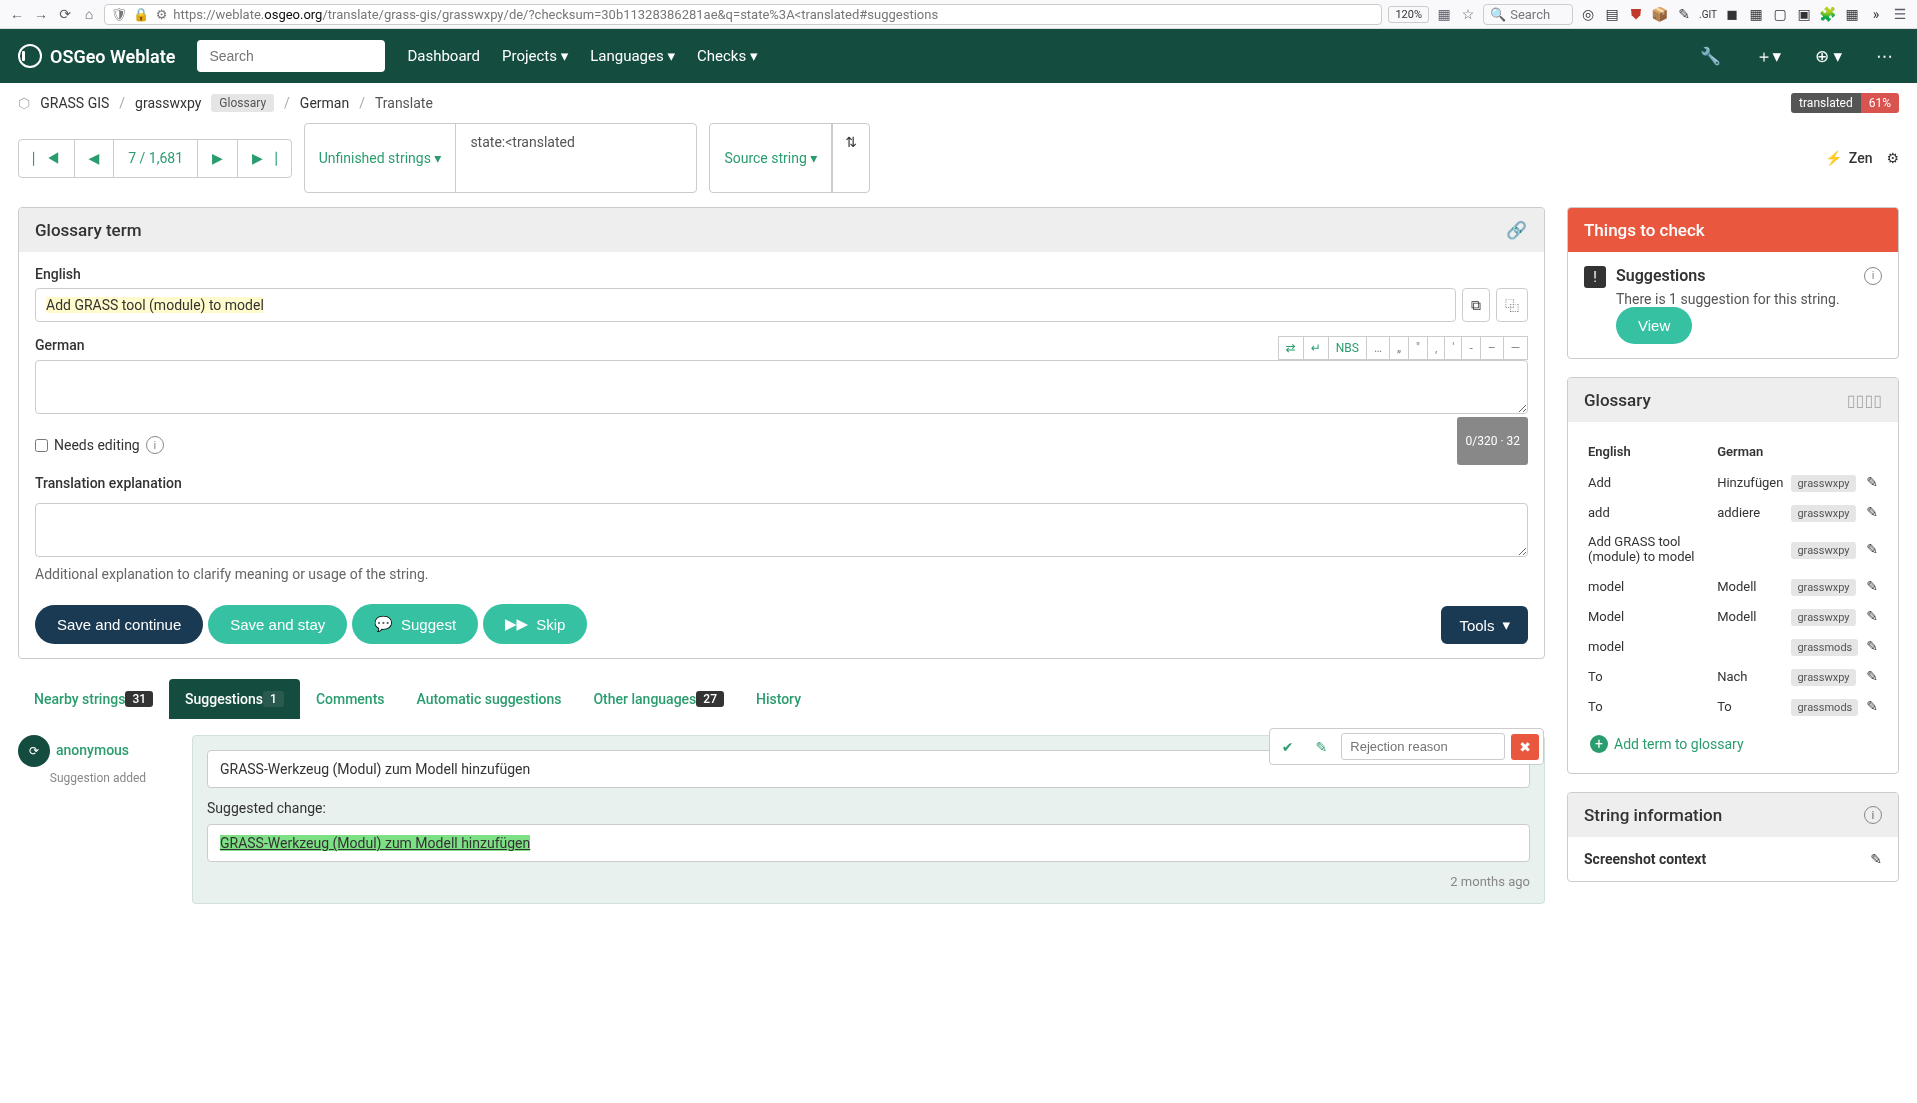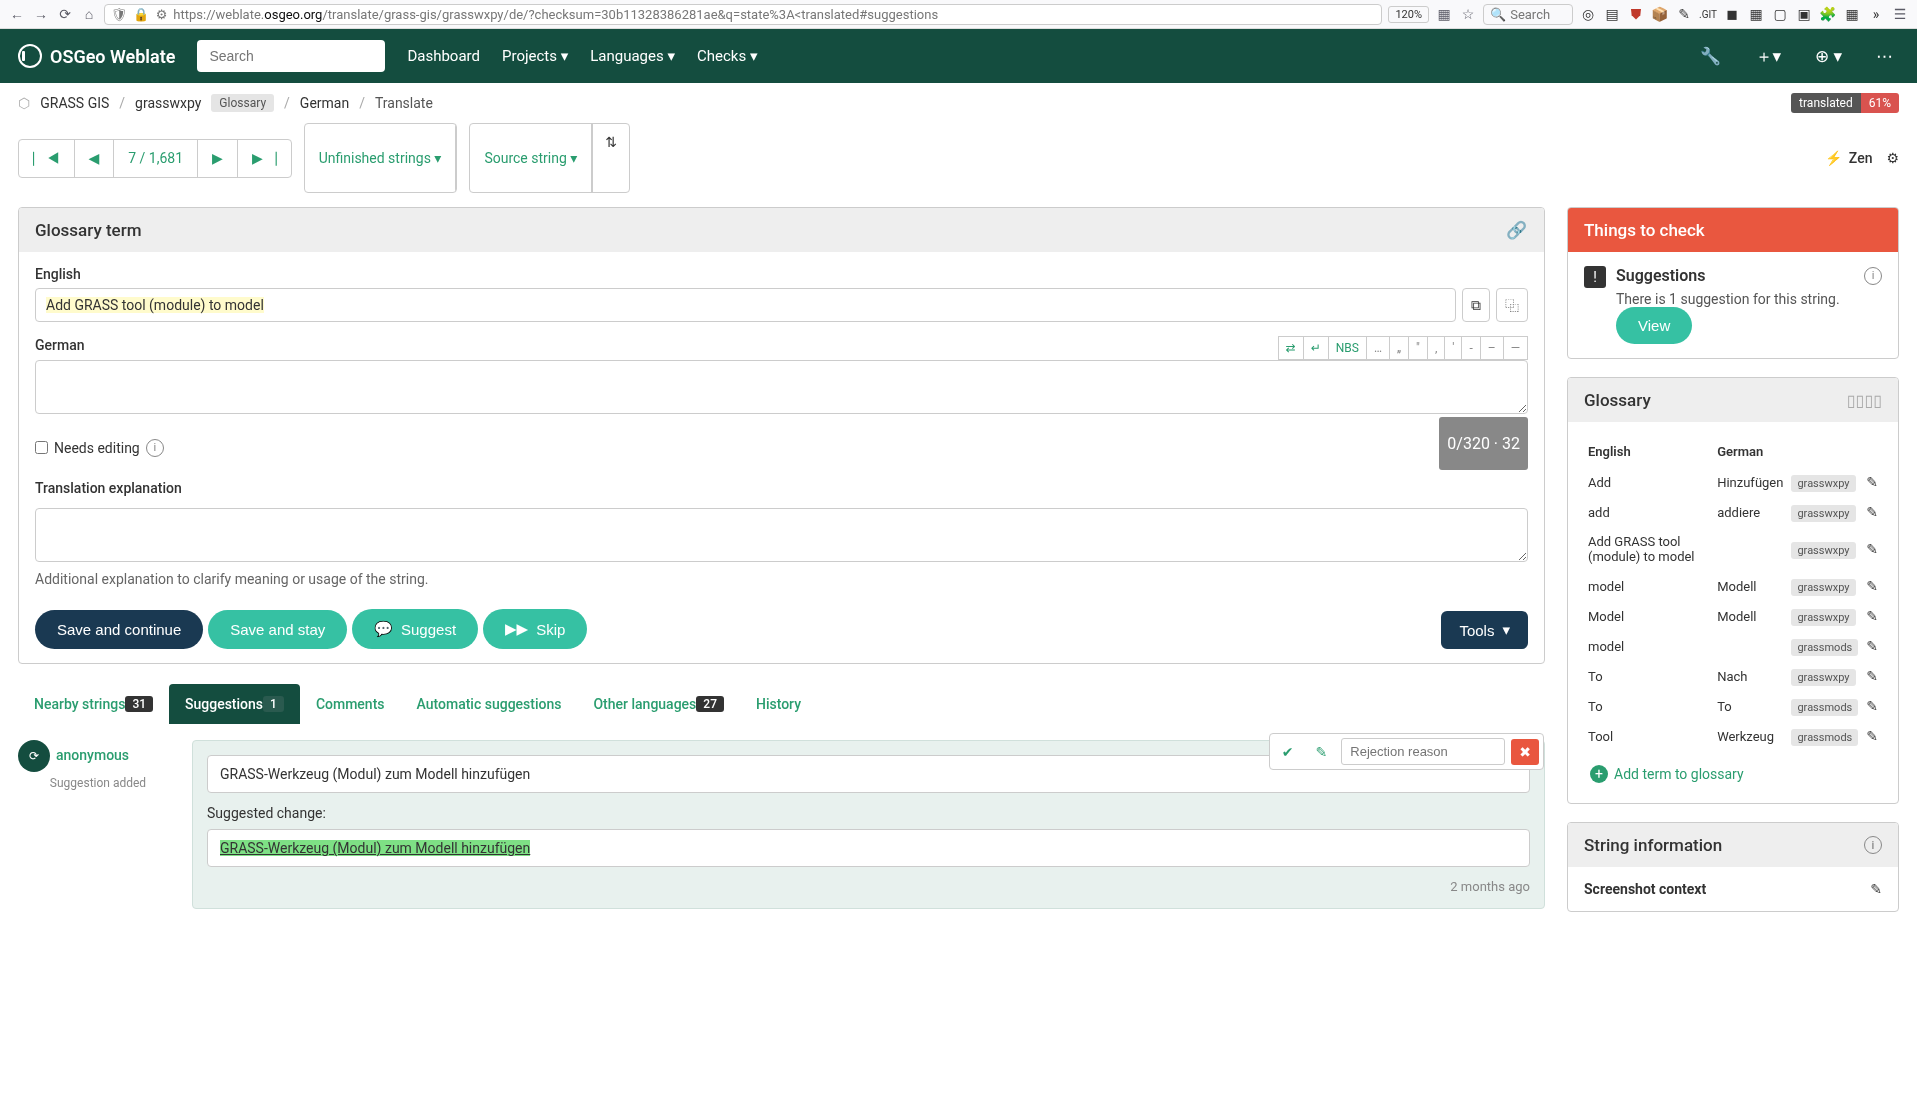--- a/index.html
+++ b/index.html
@@ -64,21 +64,21 @@
 .form-row { display: flex; align-items: center; justify-content: space-between; }
 .source-input { display: flex; gap: 6px; margin-bottom: 14px; }
 .source-field { flex: 1; border: 1px solid #ccc; border-radius: 4px; padding: 8px 10px; background: #fff; }
 .highlight { background: #fffbcc; }
 .icon-btn-sm { border: 1px solid #ccc; border-radius: 4px; padding: 6px 8px; cursor: pointer; background: #fff; display: flex; align-items: center; }
 .char-buttons { display: flex; gap: 0; }
 .char-btn { border: 1px solid #ccc; padding: 4px 7px; font-size: 12px; cursor: pointer; background: #fff; margin-left: -1px; color: #888; }
 .char-btn.grn { color: #2a9d6f; }
 .translation-area { width: 100%; border: 1px solid #ccc; border-radius: 4px; padding: 10px; min-height: 44px; resize: vertical; font-family: inherit; font-size: 14px; }
 .explanation-area { width: 100%; border: 1px solid #ccc; border-radius: 4px; padding: 10px; min-height: 44px; resize: vertical; font-family: inherit; font-size: 14px; margin-top: 6px; }
-.char-count { background: #888; color: #fff; padding: 17px 8px; border-radius: 3px; font-size: 16px; }
+.char-count { background: #888; color: #fff; padding: 17px 8px; border-radius: 3px; font-size: 12px; }
 .help-text { color: #666; margin-top: 6px; }
 .checkbox-row { display: flex; align-items: center; gap: 6px; margin: 14px 0 6px; }
 
 .button-row { display: flex; gap: 5px; margin-top: 22px; align-items: flex-end; }
 .btn { padding: 11px 22px; border-radius: 22px; border: none; font-size: 15px; font-weight: 500; cursor: pointer; display: inline-flex; align-items: center; gap: 8px; }
 .btn-primary { background: #1a3952; color: #fff; }
 .btn-teal { background: #36c1a3; color: #fff; }
 .btn-tools { background: #1a3952; color: #fff; margin-left: auto; border-radius: 6px; padding: 10px 18px; }
 
 
@@ -198,20 +198,21 @@
   <div class="filter-left">
     <div class="pager">
       <span class="pager-btn">⎸◀</span>
       <span class="pager-btn">◀</span>
       <span class="pager-count">7 / 1,681</span>
       <span class="pager-btn">▶</span>
       <span class="pager-btn">▶⎹</span>
     </div>
     <div class="filter-group">
       <span class="filter-dropdown"><span>Unfinished strings</span> ▾</span>
+      <span class="filter-text">state:&lt;translated</span>
     </div>
     <div class="filter-group">
       <span class="filter-dropdown"><span>Source string</span> ▾</span>
       <span class="sort-btn">⇅</span>
     </div>
   </div>
   <div class="filter-right">
     <span class="zen-btn">
         <span>⚡</span>
         <span>Zen</span>
@@ -391,26 +392,20 @@
     <td>Nach</td>
     <td><span class="src-badge">grasswxpy</span></td>
     <td><span class="edit-icon">✎</span></td>
               </tr>
               <tr>
                 <td>To</td>
     <td>To</td>
     <td><span class="src-badge">grassmods</span></td>
     <td><span class="edit-icon">✎</span></td>
               </tr>
-              <tr>
-                <td>Tool</td>
-    <td>Werkzeug</td>
-    <td><span class="src-badge">grassmods</span></td>
-    <td><span class="edit-icon">✎</span></td>
-              </tr>
             </tbody>
         </table>
         <div class="add-term">
           <span class="plus-circle">+</span>
           <span>Add term to glossary</span>
         </div>
       </div>
     </div>
 
     <div class="panel">

